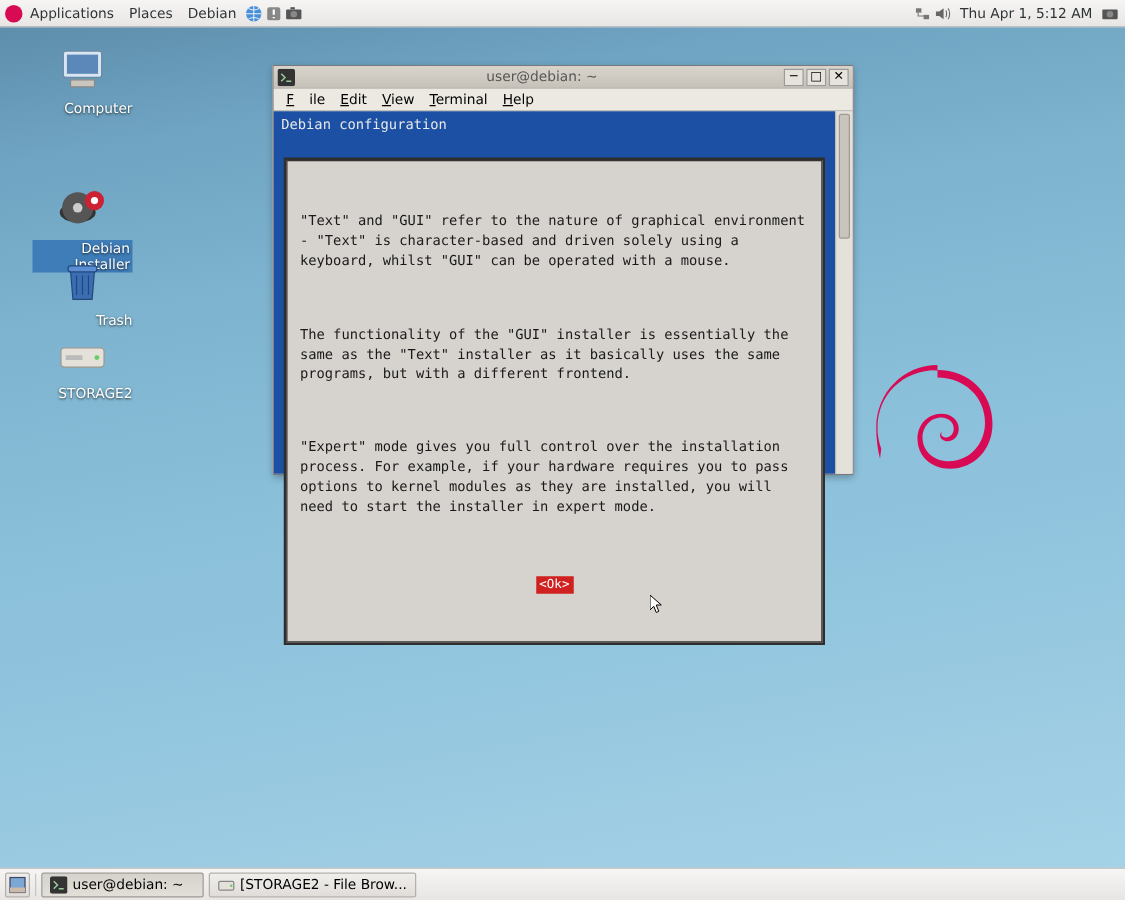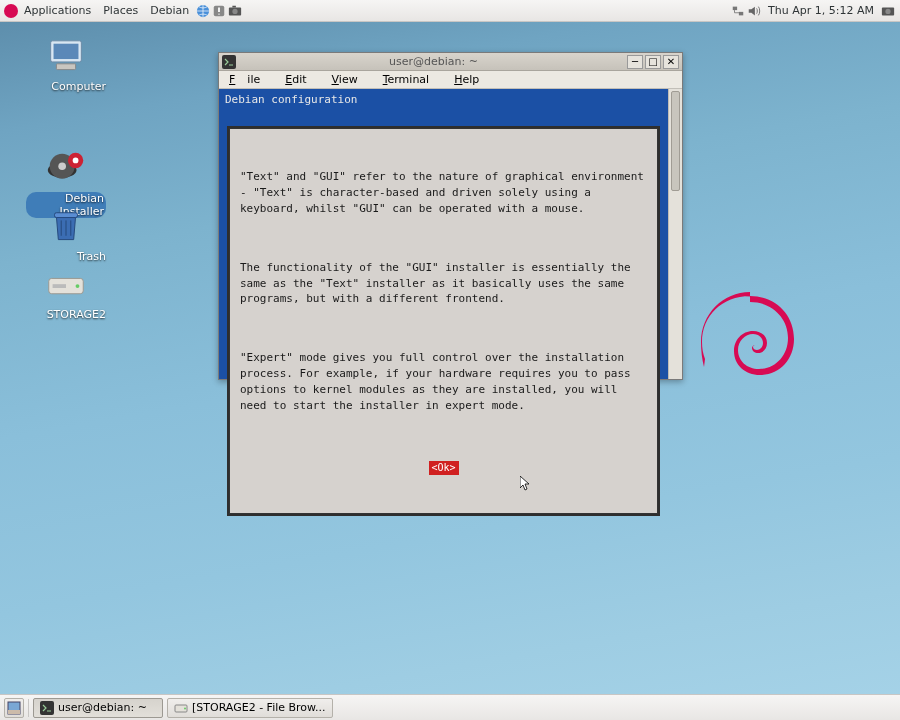--- a/index.html
+++ b/index.html
@@ -37,21 +37,21 @@
     .desktop-area { position: absolute; top: 22px; left: 0; right: 0; bottom: 26px; }
     .desktop-icon {
       position: absolute; width: 80px; text-align: right;
       color: #fff; text-shadow: 0 1px 2px rgba(0,0,0,0.8);
       font-size: 11px; cursor: pointer;
     }
     .desktop-icon .ico {
       width: 46px; height: 40px; margin: 0 auto 4px;
       display: flex; align-items: center; justify-content: center;
     }
-    .desktop-icon.selected .lbl { background: #3f7db8; border-radius: 10px; padding: 0 2px; }
+    .desktop-icon.selected .lbl { background: #3f7db8; border-radius: 0; padding: 0 2px; }
     .swirl-logo { position: absolute; right: 100px; top: 270px; color: #d70a53; }
     .swirl-logo svg { width: 100px; height: 120px; }
     .glow { position: absolute; left: 330px; top: 400px; width: 24px; height: 24px;
       background: radial-gradient(circle, rgba(255,255,255,0.9), rgba(255,255,255,0)); border-radius: 50%; }
     .cursor-ptr { position: absolute; left: 520px; top: 454px; }
     .watermark { position: absolute; left: 370px; top: 350px; color: rgba(255,255,255,0.4);
       font-size: 22px; font-weight: bold; font-style: italic; }
     
     .window {
       position: absolute; left: 218px; top: 30px; width: 465px;
@@ -60,21 +60,21 @@
     .titlebar {
       height: 18px; background: linear-gradient(#d8d4cc, #c6c2ba);
       display: flex; align-items: center; padding: 0 3px;
       border-bottom: 1px solid #a9a59d; font-size: 11px;
     }
     .titlebar-icon { width: 14px; height: 14px; margin-right: 4px; }
     .titlebar-title { flex: 1; text-align: center; color: #555; }
     .titlebar-buttons { display: flex; gap: 2px; }
     .tb-btn { width: 16px; height: 14px; background: #e6e3dc; border: 1px solid #999;
       display: flex; align-items: center; justify-content: center; cursor: pointer; font-size: 10px; }
-    .menubar { height: 18px; background: #ece9e2; display: flex; align-items: center; gap: 13px;
+    .menubar { height: 18px; background: #ece9e2; display: flex; align-items: center; gap: 0;
       border-bottom: 1px solid #c2bfb8; font-size: 11px; padding: 0 4px; }
     .menubar span { padding: 0 6px; cursor: pointer; }
     .menubar span u { text-decoration: underline; }
     .terminal-body {
       background: #1b50a5; padding: 2px; position: relative; height: 290px;
       border-right: 14px solid #ece9e2;
     }
     .terminal-scrollbar {
       position: absolute; right: -14px; top: 0; bottom: 0; width: 14px;
       background: #e4e1da; border-left: 1px solid #c0bcb5;

